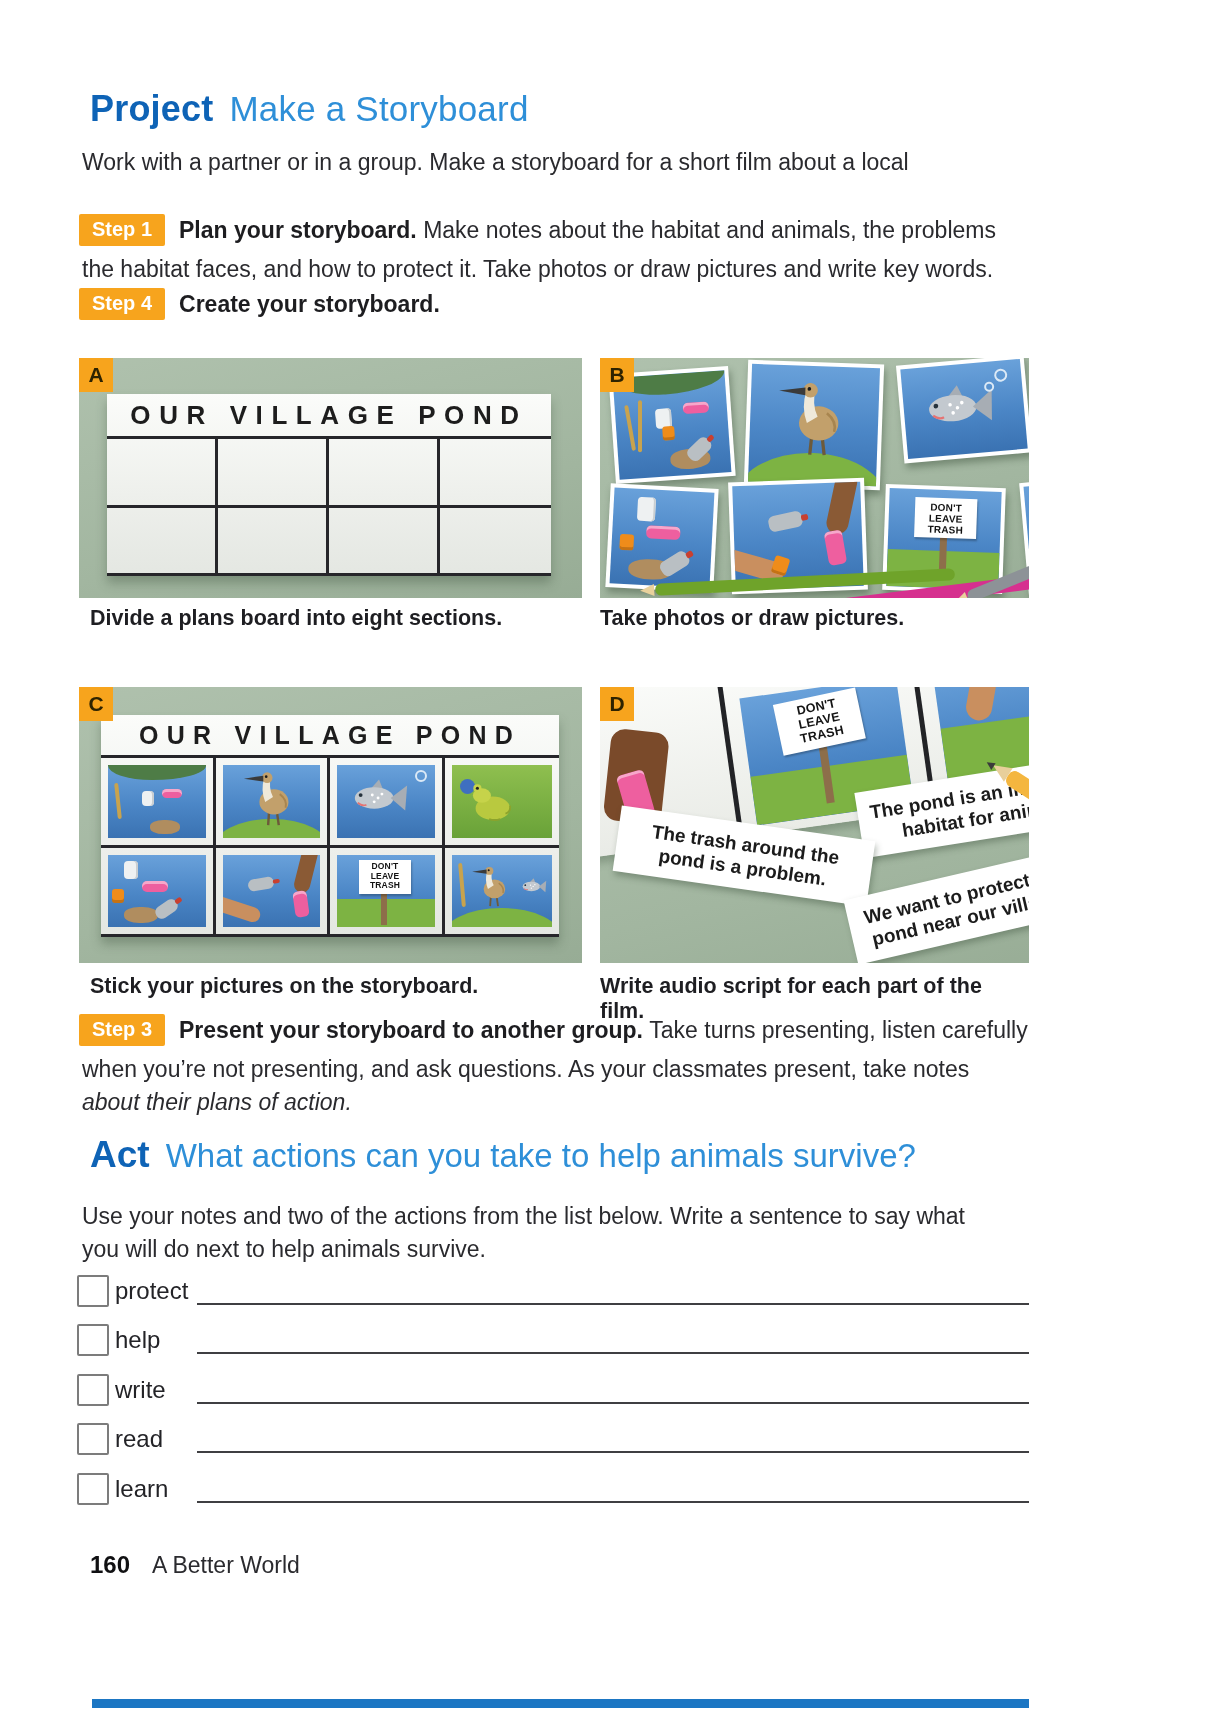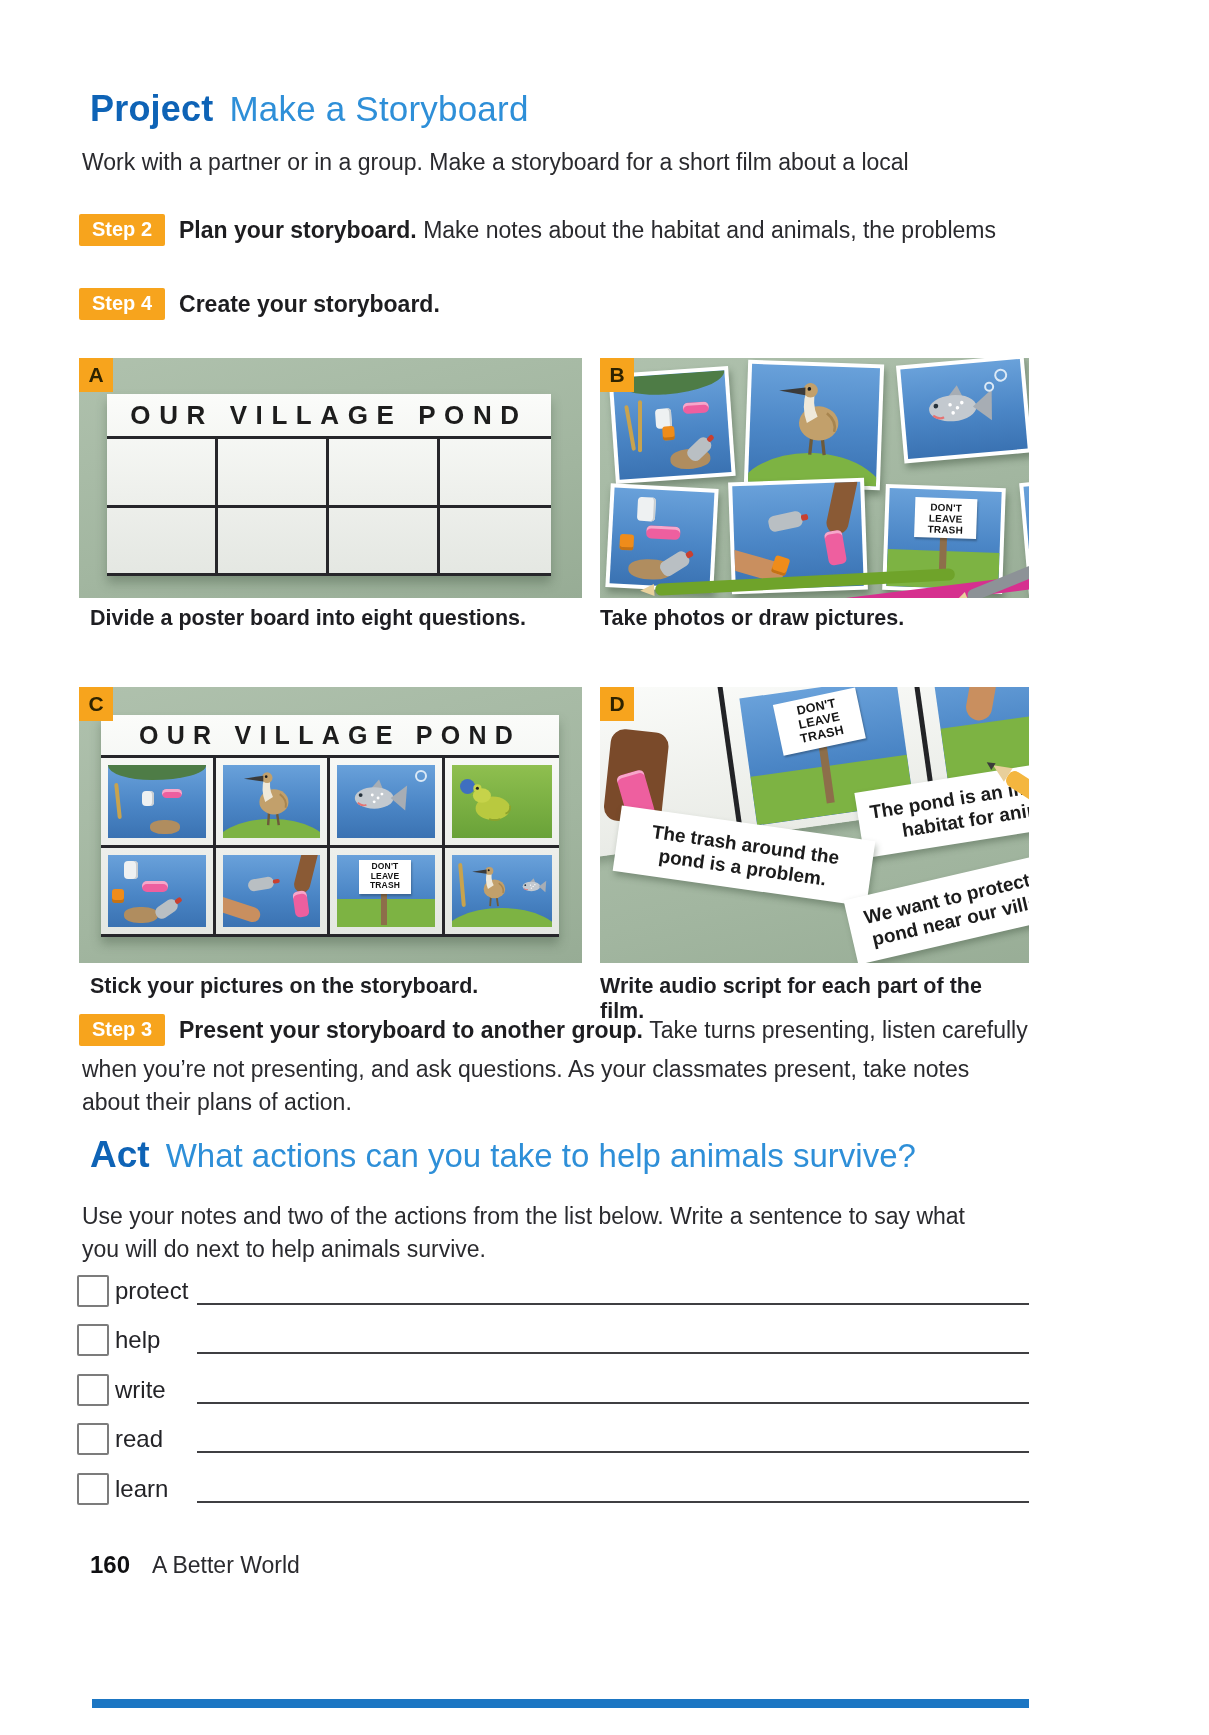--- a/index.html
+++ b/index.html
@@ -124,22 +124,23 @@
       </symbol>
     </defs>
   </svg>
 
   <div class="proj-head">
     <span class="h-kicker">Project</span><span class="h-title">Make a Storyboard</span>
   </div>
   <div class="body-line" style="top:146px;">Work with a partner or in a group. Make a storyboard for a short film about a local</div>
 
   <div class="step-line1" style="top:216px;">
-    <span class="badge">Step 2</span><b>Plan your storyboard.</b>&nbsp;<span>Make notes about the habitat and animals, the problems</span>
-  </div>
+    <span class="badge">Step 1</span><b>Plan your storyboard.</b>&nbsp;<span>Make notes about the habitat and animals, the problems</span>
+  </div>
+  <div class="body-line" style="top:253px;">the habitat faces, and how to protect it. Take photos or draw pictures and write key words.</div>
 
   <div class="step-line1" style="top:290px;">
     <span class="badge">Step 4</span><b>Create your storyboard.</b>
   </div>
 
   <div class="figure" style="left:79px; top:358px; width:503px; height:240px;">
     <div class="fig-label">A</div>
     <div class="poster" style="left:28px; top:36px; width:444px; height:182px;">
       <div class="poster-title">OUR VILLAGE POND</div>
       <div class="pgrid" style="top:42px;">
@@ -243,21 +244,21 @@
     </div>
     <div class="pencil" style="left:170px; top:226px; width:380px; height:14px; background:#d6308f; transform:rotate(-7deg);">
       
     </div>
     <div class="pencil" style="left:360px; top:192px; width:220px; height:12px; background:#8d9297; transform:rotate(-22deg);">
       <span class="wood" style="border-width:6px 14px 6px 0; border-color:transparent #e9d19c transparent transparent;"></span>
     </div>
     <div class="pencil" style="left:472px; top:150px; width:150px; height:12px; background:#d23b2f; transform:rotate(-58deg);"></div>
   </div>
 
-  <div class="caption" style="left:90px; top:606px;">Divide a poster board into eight questions.</div>
+  <div class="caption" style="left:90px; top:606px;">Divide a plans board into eight sections.</div>
   <div class="caption" style="left:600px; top:606px;">Take photos or draw pictures.</div>
 
   <div class="figure" style="left:79px; top:687px; width:503px; height:276px;">
     <div class="fig-label">C</div>
     <div class="poster" style="left:22px; top:28px; width:458px; height:222px;">
       <div class="poster-title" style="height:40px; font-size:25px;">OUR VILLAGE POND</div>
       <div class="pgrid" style="top:40px;">
         <div class="cell">
           <div class="cellpad">
               <div class="scene water">
@@ -382,21 +383,21 @@
     <div class="arm" style="right:-20px; top:-16px; width:74px; height:58px; background:#c98f5f; transform:rotate(24deg);"></div>
   </div>
 
   <div class="caption" style="left:90px; top:974px;">Stick your pictures on the storyboard.</div>
   <div class="caption" style="left:600px; top:974px;">Write audio script for each part of the film.</div>
 
   <div class="step-line1" style="top:1016px;">
     <span class="badge">Step 3</span><b>Present your storyboard to another group.</b>&nbsp;<span>Take turns presenting, listen carefully</span>
   </div>
   <div class="body-line" style="top:1053px;">when you’re not presenting, and ask questions. As your classmates present, take notes</div>
-  <div class="body-line" style="top:1086px;">about their plans of action.</div>
+  <div class="body-line" style="top:1086px;font-style:italic;">about their plans of action.</div>
 
   <div class="act-head">
     <span class="h-kicker">Act</span><span class="h-title">What actions can you take to help animals survive?</span>
   </div>
   <div class="body-line" style="top:1200px;">Use your notes and two of the actions from the list below. Write a sentence to say what</div>
   <div class="body-line" style="top:1233px;">you will do next to help animals survive.</div>
 
   <div class="check-row" style="top:1275px;">
     <div class="cb"></div>
     <div class="cb-label">protect</div>

